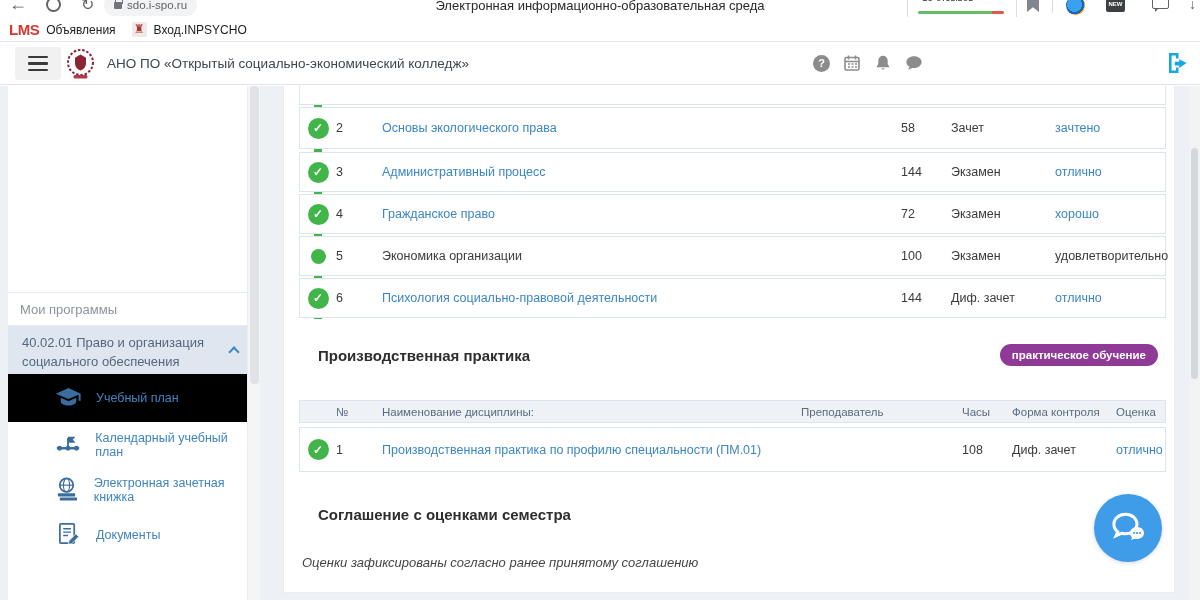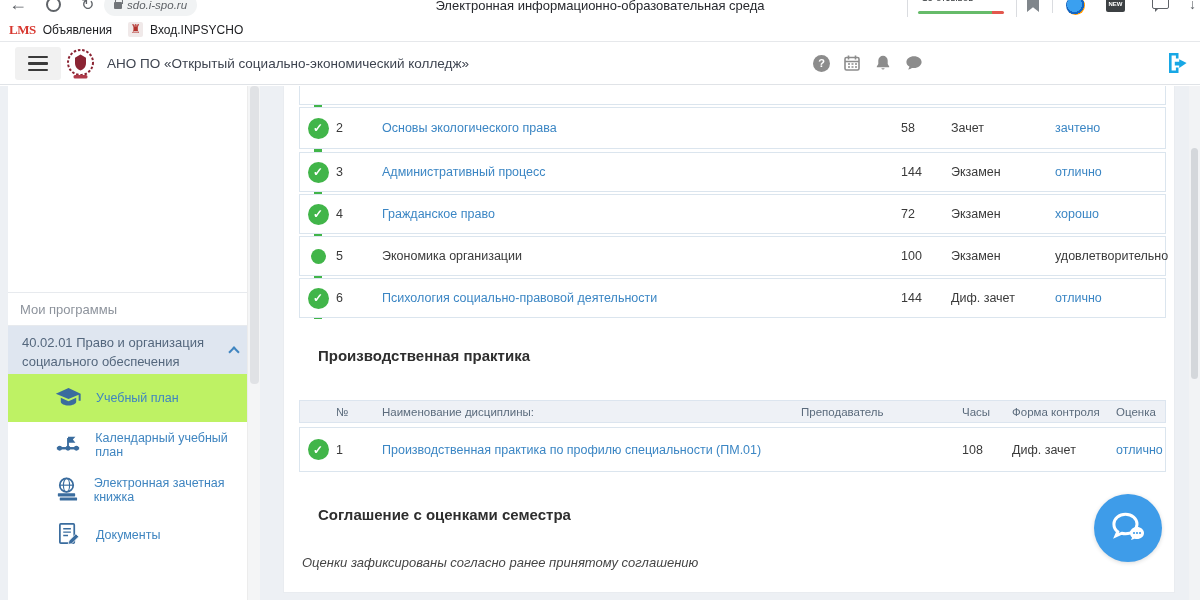--- a/index.html
+++ b/index.html
@@ -9,42 +9,42 @@
 
   
   .browser-top { position:absolute; top:0; left:0; right:0; height:18px; background:#fff; overflow:hidden; }
   .bt-item { position:absolute; color:#5f6368; }
   .back-icon { left:9px; top:-6px; font-size:18px; }
   .ext-circle-icon { left:46px; top:-3px; width:15px; height:15px; border:2px solid #5f6368; border-radius:50%; }
   .reload-icon { left:81px; top:-5px; font-size:16px; }
   .url-pill { left:104px; top:-6px; height:22px; background:#f1f3f4; border-radius:11px; display:flex; align-items:center; gap:5px; padding:0 10px; }
   .lock-icon { width:8px; height:7px; background:#717579; border-radius:1px; position:relative; }
   .lock-icon:before { content:""; position:absolute; left:1px; top:-4px; width:6px; height:5px; border:1.5px solid #717579; border-bottom:none; border-radius:3px 3px 0 0; }
-  .url-text { font-size:11.5px; color:#5f6368;font-style:italic; }
+  .url-text { font-size:11.5px; color:#5f6368; }
   .tab-title { left:0; right:0; top:-2px; text-align:center; font-size:13px; color:#27292e; }
   .reviews-badge { left:907px; top:-10px; width:110px; height:27px; border-left:1px solid #dadce0; border-right:1px solid #dadce0; }
   .reviews-text { position:absolute; left:14px; top:2px; font-size:10px; color:#3c4043; white-space:nowrap; }
   .reviews-underline { position:absolute; left:10px; top:21px; width:86px; height:3px; border-radius:2px;
       background:linear-gradient(to right, #66bb6a 0 86%, #e2574d 86% 100%); }
   .bt-sep { left:1052px; top:0; width:1px; height:13px; background:#dadce0; }
   .bookmark-flag-icon { left:1027px; top:-3px; width:12px; height:15px; background:#80868b;
       clip-path:polygon(0 0,100% 0,100% 100%,50% 68%,0 100%); }
   .browser-logo-circle { left:1066px; top:-4px; width:19px; height:19px; border-radius:50%;
       background:radial-gradient(circle at 45% 45%, #3aa0f0 0 50%, #1565c0 50% 66%, #ff9800 66% 100%); }
   .new-badge { left:1106px; top:-3px; width:19px; height:15px; background:#3c4043; border-radius:2px;
       color:#fff; font-size:6px; font-weight:bold; text-align:center; line-height:15px; }
   .ext-chat-icon { left:1152px; top:-3px; width:17px; height:12px; border:1.8px solid #5f6368; border-radius:2px; }
   .ext-chat-icon:after { content:""; position:absolute; left:2px; bottom:-4px; width:0; height:0;
       border-left:4px solid #5f6368; border-bottom:4px solid transparent; }
   .download-icon { left:1189px; top:-4px; font-size:14px; }
 
   
   .bookmarks-bar { position:absolute; top:18px; left:0; right:0; height:24px; background:#fff;
       border-bottom:1px solid #e6e8eb; display:flex; align-items:center; padding-left:9px; font-size:12px; color:#202124; }
-  .lms-icon { color:#d7372f; font-weight:bold; font-size:13px; margin-right:7px; letter-spacing:-0.5px;font-family:Liberation Serif, serif; }
+  .lms-icon { color:#d7372f; font-weight:bold; font-size:15px; margin-right:7px; letter-spacing:-0.5px; }
   .bm-label { margin-right:16px; }
   .crest-favicon { width:15px; height:15px; background:#f0e9e9; border-radius:2px; color:#b3312c;
       font-size:12px; line-height:15px; text-align:center; margin-right:7px; }
 
   
   .app-header { position:absolute; top:42px; left:0; right:0; height:43px; background:#fff; border-bottom:1px solid #e0e3e7; }
   .hamburger-button { position:absolute; left:15px; top:5px; width:46px; height:33px; background:#f1f1f1;
       border-radius:3px; display:flex; flex-direction:column; justify-content:center; gap:4px; padding:0 13px; cursor:pointer; }
   .hamburger-button span { display:block; height:2.6px; background:#3a3a3a; border-radius:1px; }
   .org-logo { position:absolute; left:64px; top:5px; width:33px; height:33px; }
@@ -58,21 +58,21 @@
   .page { position:absolute; top:86px; left:0; right:0; bottom:0; background:#edf0f4; }
 
   .sidebar { position:absolute; left:8px; top:0; width:247px; height:100%; background:#fff; }
   .sb-blank { height:207px; border-bottom:1px solid #e7eaee; }
   .sb-section-label { height:33px; padding:9px 12px 0; color:#8d939c; font-size:13px; border-bottom:1px solid #e7eaee; }
   .sb-program { height:48px; background:#dfe6f0; padding:8px 34px 0 14px; font-size:13px; color:#54677d;
       line-height:1.45; position:relative; cursor:pointer; }
   .chevron-up { position:absolute; right:17px; top:22px; width:8px; height:8px;
       border-left:2px solid #3f85c0; border-top:2px solid #3f85c0; transform:rotate(45deg); }
   .sb-item { height:45px; display:flex; align-items:center; cursor:pointer; }
-  .sb-item.active { height:48px; background:#bef264; }
+  .sb-item.active { height:48px; background:#000000; }
   .sb-icon { width:30px; margin-left:45px; margin-right:13px; display:flex; justify-content:center; }
   .sb-label { font-size:12.5px; color:#3f85c0; }
 
   .sidebar-scrollbar { position:absolute; left:247px; top:0; width:13px; height:100%; background:#f4f5f6; border-left:1px solid #ececec; }
   .sidebar-scrollbar .thumb { position:absolute; top:0; left:2px; width:9px; height:58%; background:#e0e2e5; border-radius:4px; }
   .window-scrollbar { position:absolute; right:0; top:0; width:11px; height:100%; background:#f2f3f5; }
   .window-scrollbar .thumb { position:absolute; top:12%; left:2px; width:7px; height:45%; background:#d4d7db; border-radius:4px; }
 
   
   .card { position:absolute; left:283px; top:0; width:892px; height:507px; background:#fff;
@@ -293,20 +293,21 @@
             <span class="check-circle">✓</span>
           </span>
         <span class="c-num">6</span>
         <span class="c-name link">Психология социально-правовой деятельности</span>
         <span class="c-hours">144</span>
         <span class="c-form">Диф. зачет</span>
         <span class="c-grade link">отлично</span>
       </div>
 
       <div class="practice-heading">Производственная практика</div>
+      <div class="practice-badge">практическое обучение</div>
 
       <div class="ptable-header">
         <span class="c-marker"></span>
         <span class="c-num">№</span>
         <span class="c-name">Наименование дисциплины:</span>
         <span class="c-teacher">Преподаватель</span>
         <span class="c-hours">Часы</span>
         <span class="c-form">Форма контроля</span>
         <span class="p-grade">Оценка</span>
       </div>

